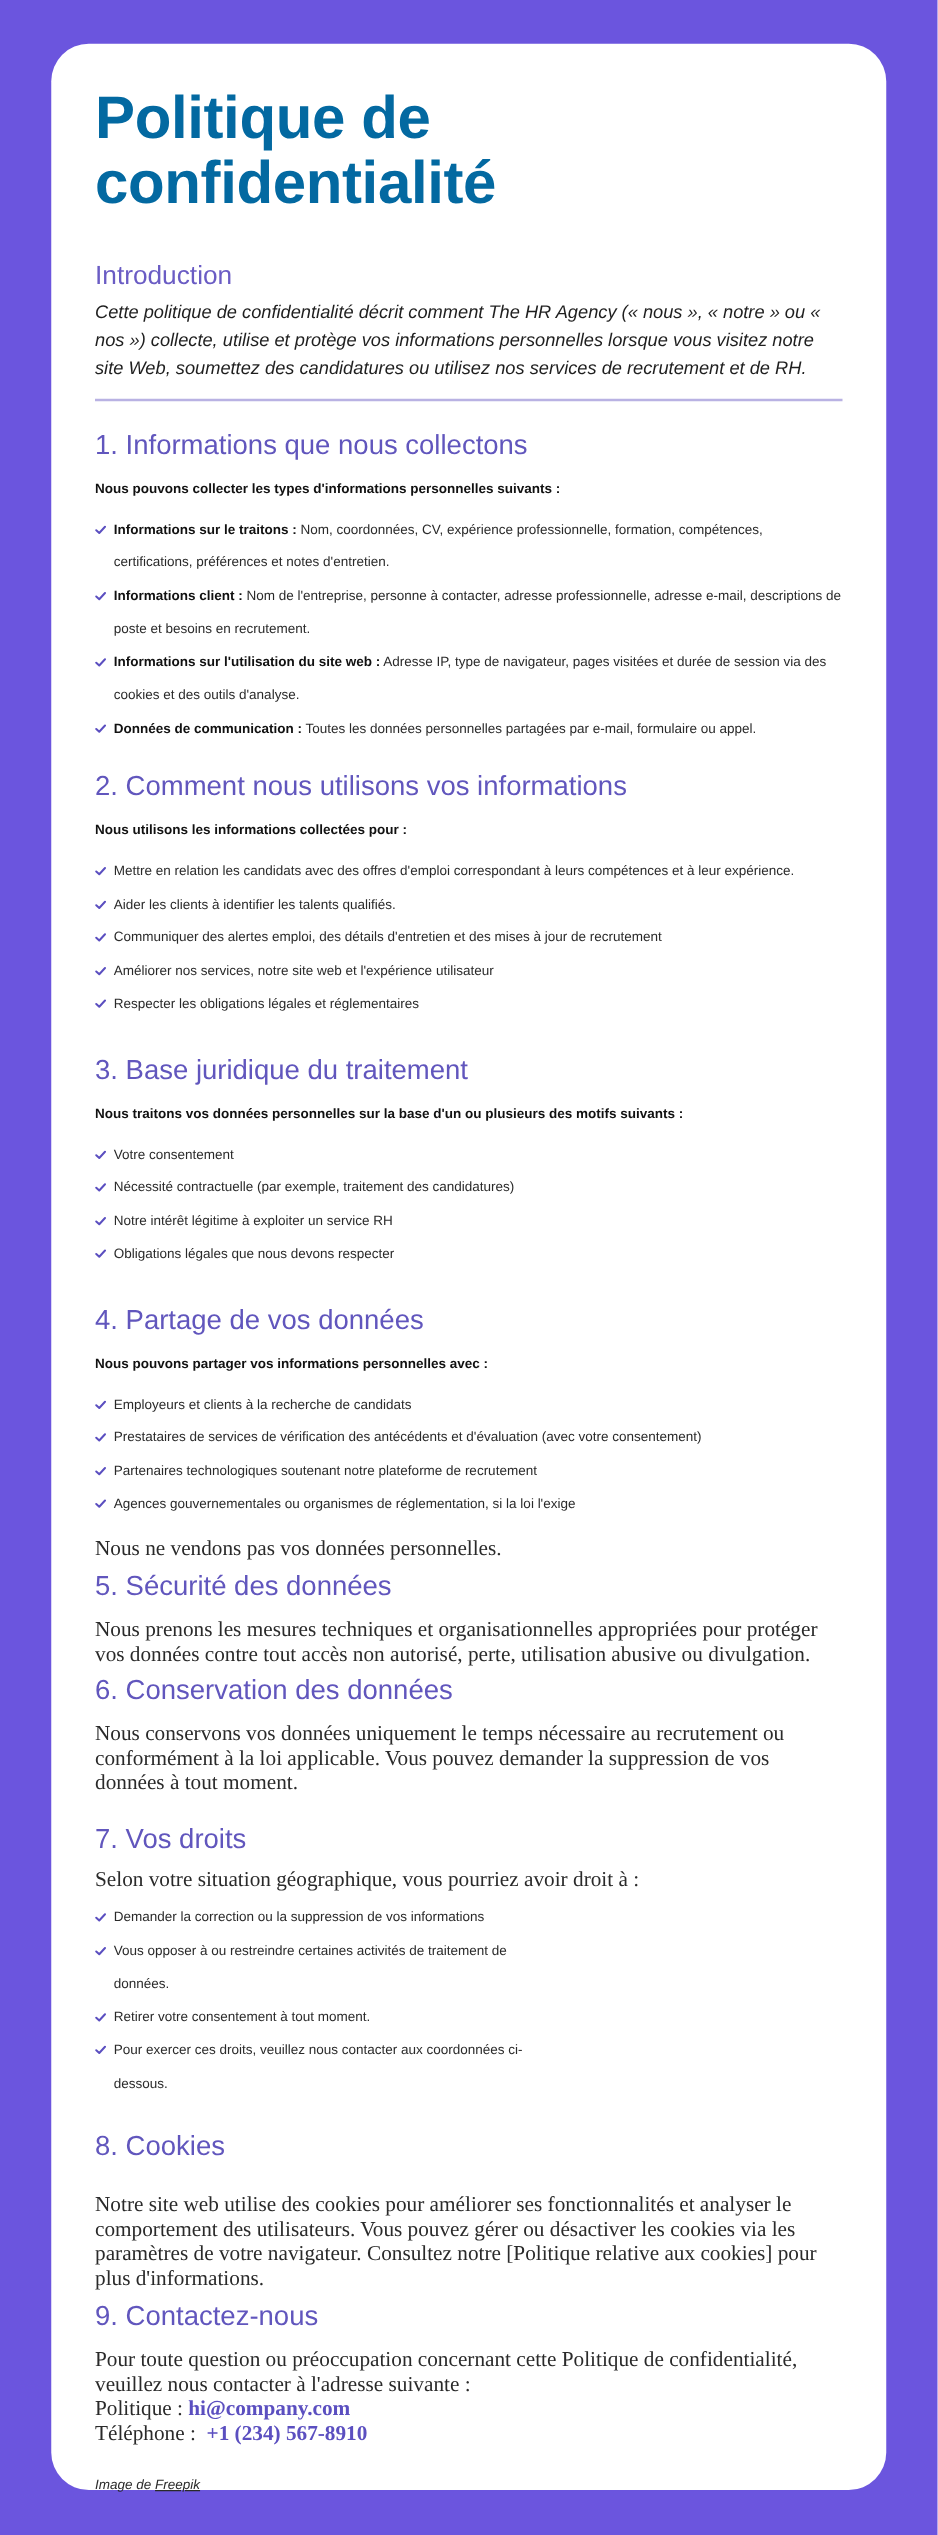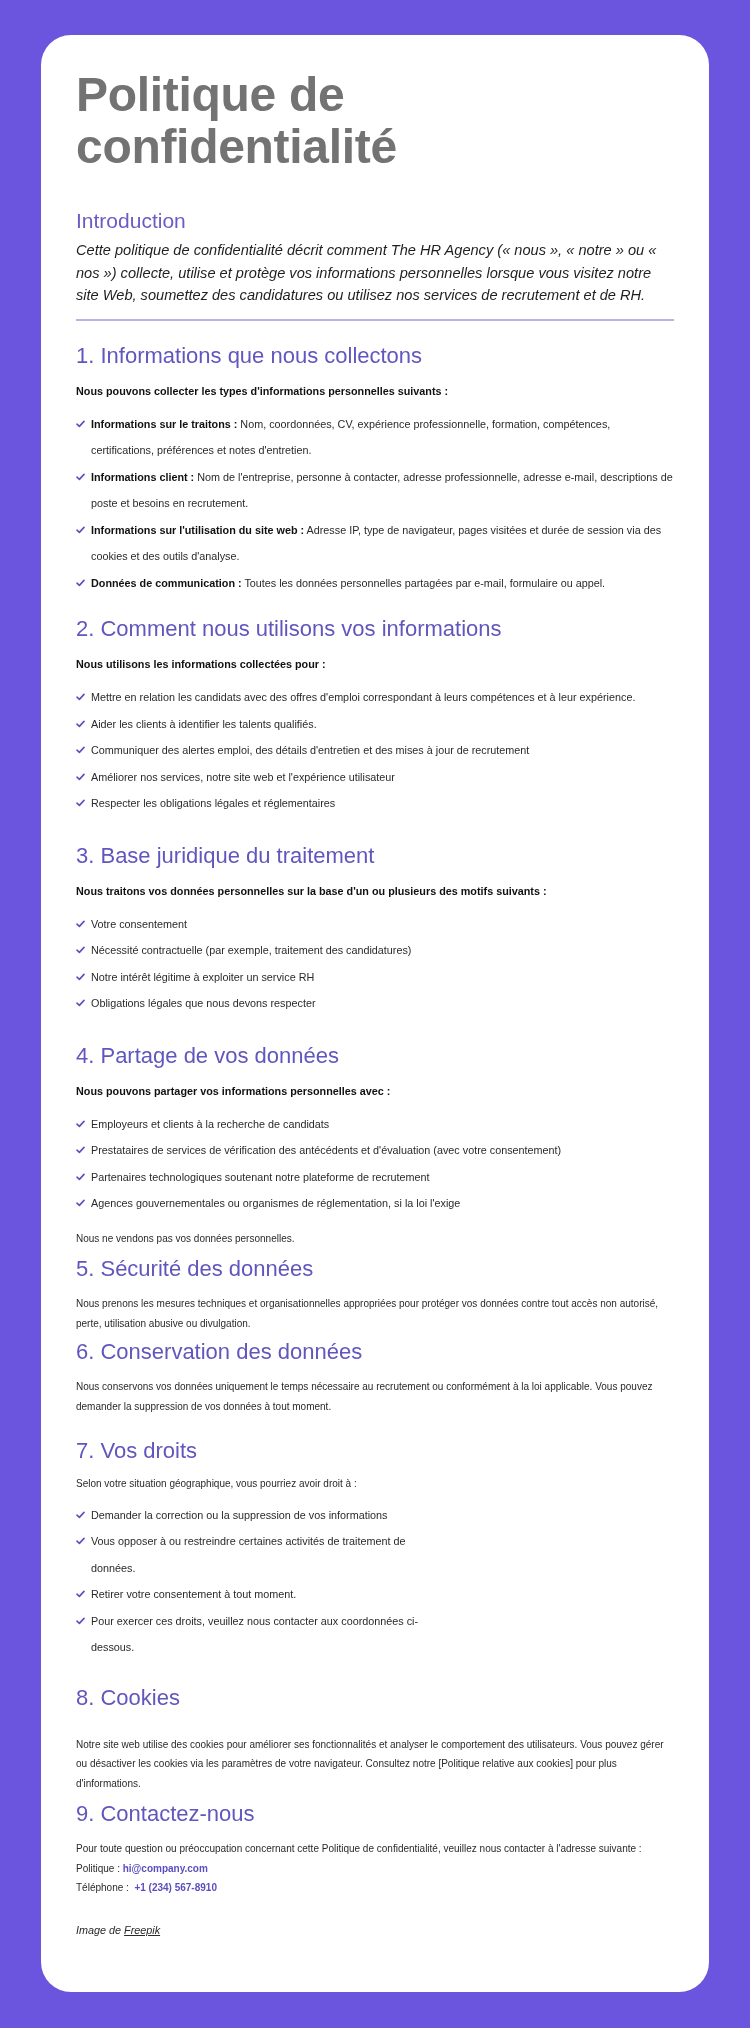--- a/index.html
+++ b/index.html
@@ -23,21 +23,21 @@
     box-sizing: border-box;
     padding: 0 35px 0 35px;
   }
   .title {
     margin: 0;
     padding-top: 34px;
     font-family: "Liberation Sans", sans-serif;
     font-weight: 700;
     font-size: 48px;
     line-height: 52px;
-    color: #737373;
+    color: #0369a1;
     letter-spacing: -0.3px;
   }
   .intro-heading {
     margin: 36px 0 0 0;
     font-family: "Liberation Sans", sans-serif;
     font-weight: 400;
     font-size: 21px;
     line-height: 24px;
     color: #6a5cc4;
   }
@@ -65,22 +65,22 @@
   }
   .lead {
     font-family: "Liberation Sans", sans-serif;
     font-weight: 700;
     font-size: 10.8px;
     line-height: 16px;
     color: #111;
     margin: 14px 0 0 0;
   }
   .para {
-    font-family: Liberation Sans, sans-serif;
-    font-size: 10px;
+    font-family: Liberation Serif, serif;
+    font-size: 17px;
     line-height: 19.5px;
     color: #2a2a2a;
     margin: 0;
   }
   ul.checks {
     list-style: none;
     margin: 12px 0 0 0;
     padding: 0;
   }
   ul.checks li {

